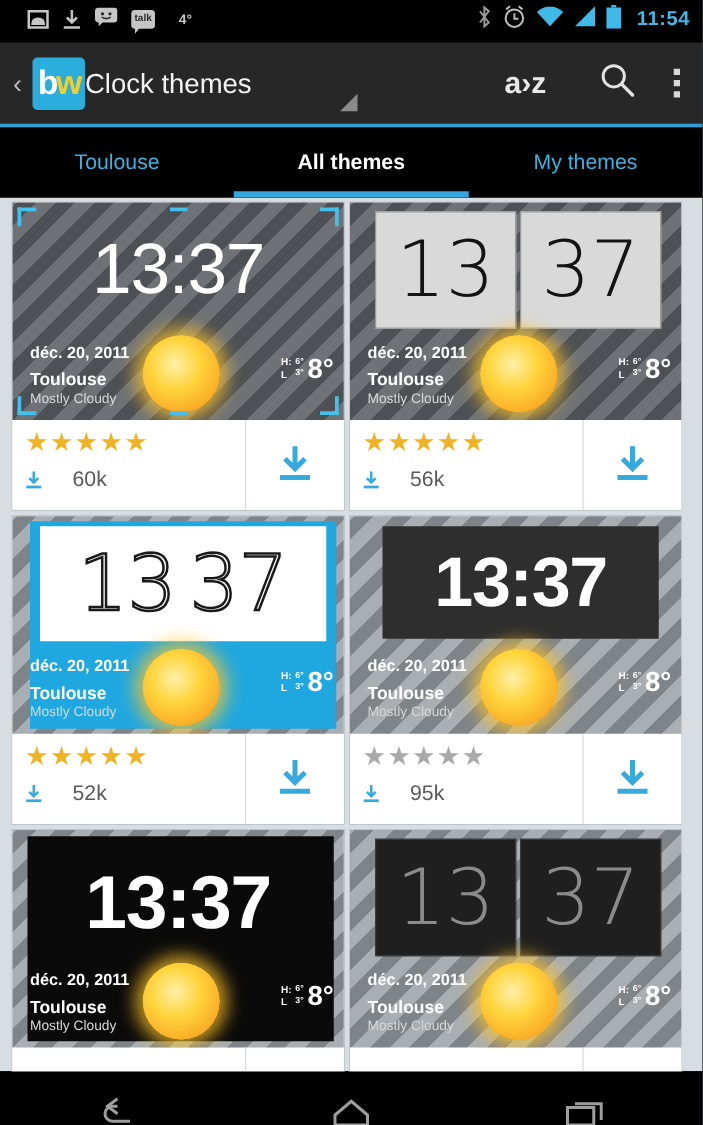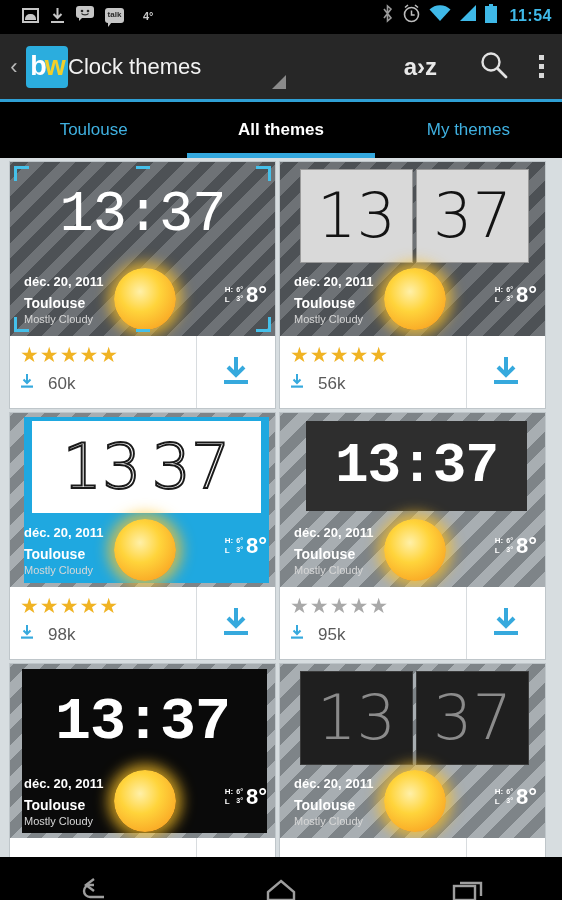--- a/index.html
+++ b/index.html
@@ -71,21 +71,21 @@
   .selbox i.br { bottom:0; right:0; border-left:0; border-top:0; }
   .selbox i.tm { top:0; left:50%; margin-left:-7px; border-left:0; border-right:0;
     border-bottom:0; width:14px; }
   .selbox i.bm { bottom:0; left:50%; margin-left:-7px; border-left:0; border-right:0;
     border-top:0; width:14px; }
 
   
   .clockzone { position:absolute; left:8px; right:8px; top:6px; height:94px;
     display:flex; align-items:center; justify-content:center; }
   .bigtime { font-size:57px; color:#fff; font-weight:300; letter-spacing:-1px;
-    font-family:Liberation Mono, monospace; line-height:1; }
+    font-family:Liberation Sans, sans-serif; line-height:1; }
 
   .panel-dark { position:absolute; left:26px; right:18px; top:8px; height:90px;
     background:#2e2e2e; display:flex; align-items:center; justify-content:center; }
   .panel-dark .bigtime { font-size:56px; font-weight:bold; }
 
   .panel-black { position:absolute; inset:6px 10px auto 10px; height:104px;
     display:flex; align-items:center; justify-content:center; }
   .panel-black .bigtime { font-size:60px; font-weight:bold; }
 
   .panel-white { position:absolute; left:22px; right:14px; top:8px; height:92px;
@@ -119,21 +119,21 @@
   .hl .labels { font-size:8px; font-weight:bold; line-height:1.25; text-align:left; }
   .hl .vals { font-size:7px; font-weight:bold; line-height:1.25; text-align:left; }
   .hl .now { font-size:22px; font-weight:bold; line-height:1; }
 
   
   .footer { height:72px; display:flex; background:#fff; }
   .foot-left { flex:1; padding:8px 0 0 10px; position:relative;
     border-right:1px solid #d8dcdf; }
   .stars { font-size:21px; letter-spacing:1px; line-height:1; color:#f0b323; }
   .stars.empty { color:#a9a9a9; }
-  .dlrow { display:flex; gap:14px; margin-top:9px; }
+  .dlrow { display:flex; align-items:center; gap:24px; margin-top:9px; }
   .dlrow .cnt { font-size:17px; color:#5a5a5a; }
   .foot-right { width:78px; display:flex; align-items:center; justify-content:center; }
 
   
   .navbar { height:65px; background:#000; display:flex; align-items:center;
     justify-content:space-around; }
   .navbtn { width:70px; display:flex; align-items:center; justify-content:center; }
 </style>
 </head>
 <body>
@@ -350,21 +350,21 @@
       </div>
     </div>
     <div class="footer">
       <div class="foot-left">
         <div class="stars">★★★★★</div>
         <div class="dlrow">
           <svg width="14" height="15" viewBox="0 0 14 15">
             <path d="M7 0v8M3.5 5.5L7 9l3.5-3.5" stroke="#36a9dd" stroke-width="2" fill="none"></path>
               <rect x="1" y="11.5" width="12" height="2.2" fill="#36a9dd"></rect>
           </svg>
-          <span class="cnt">98k</span>
+          <span class="cnt">52k</span>
         </div>
       </div>
       <div class="foot-right">
         <svg width="34" height="34" viewBox="0 0 34 34">
           <path d="M17 2v17M9 12l8 8 8-8" stroke="#36a9dd" stroke-width="4" fill="none"></path>
           <rect x="5" y="25" width="24" height="4" fill="#36a9dd"></rect>
         </svg>
       </div>
     </div>
   </div>

